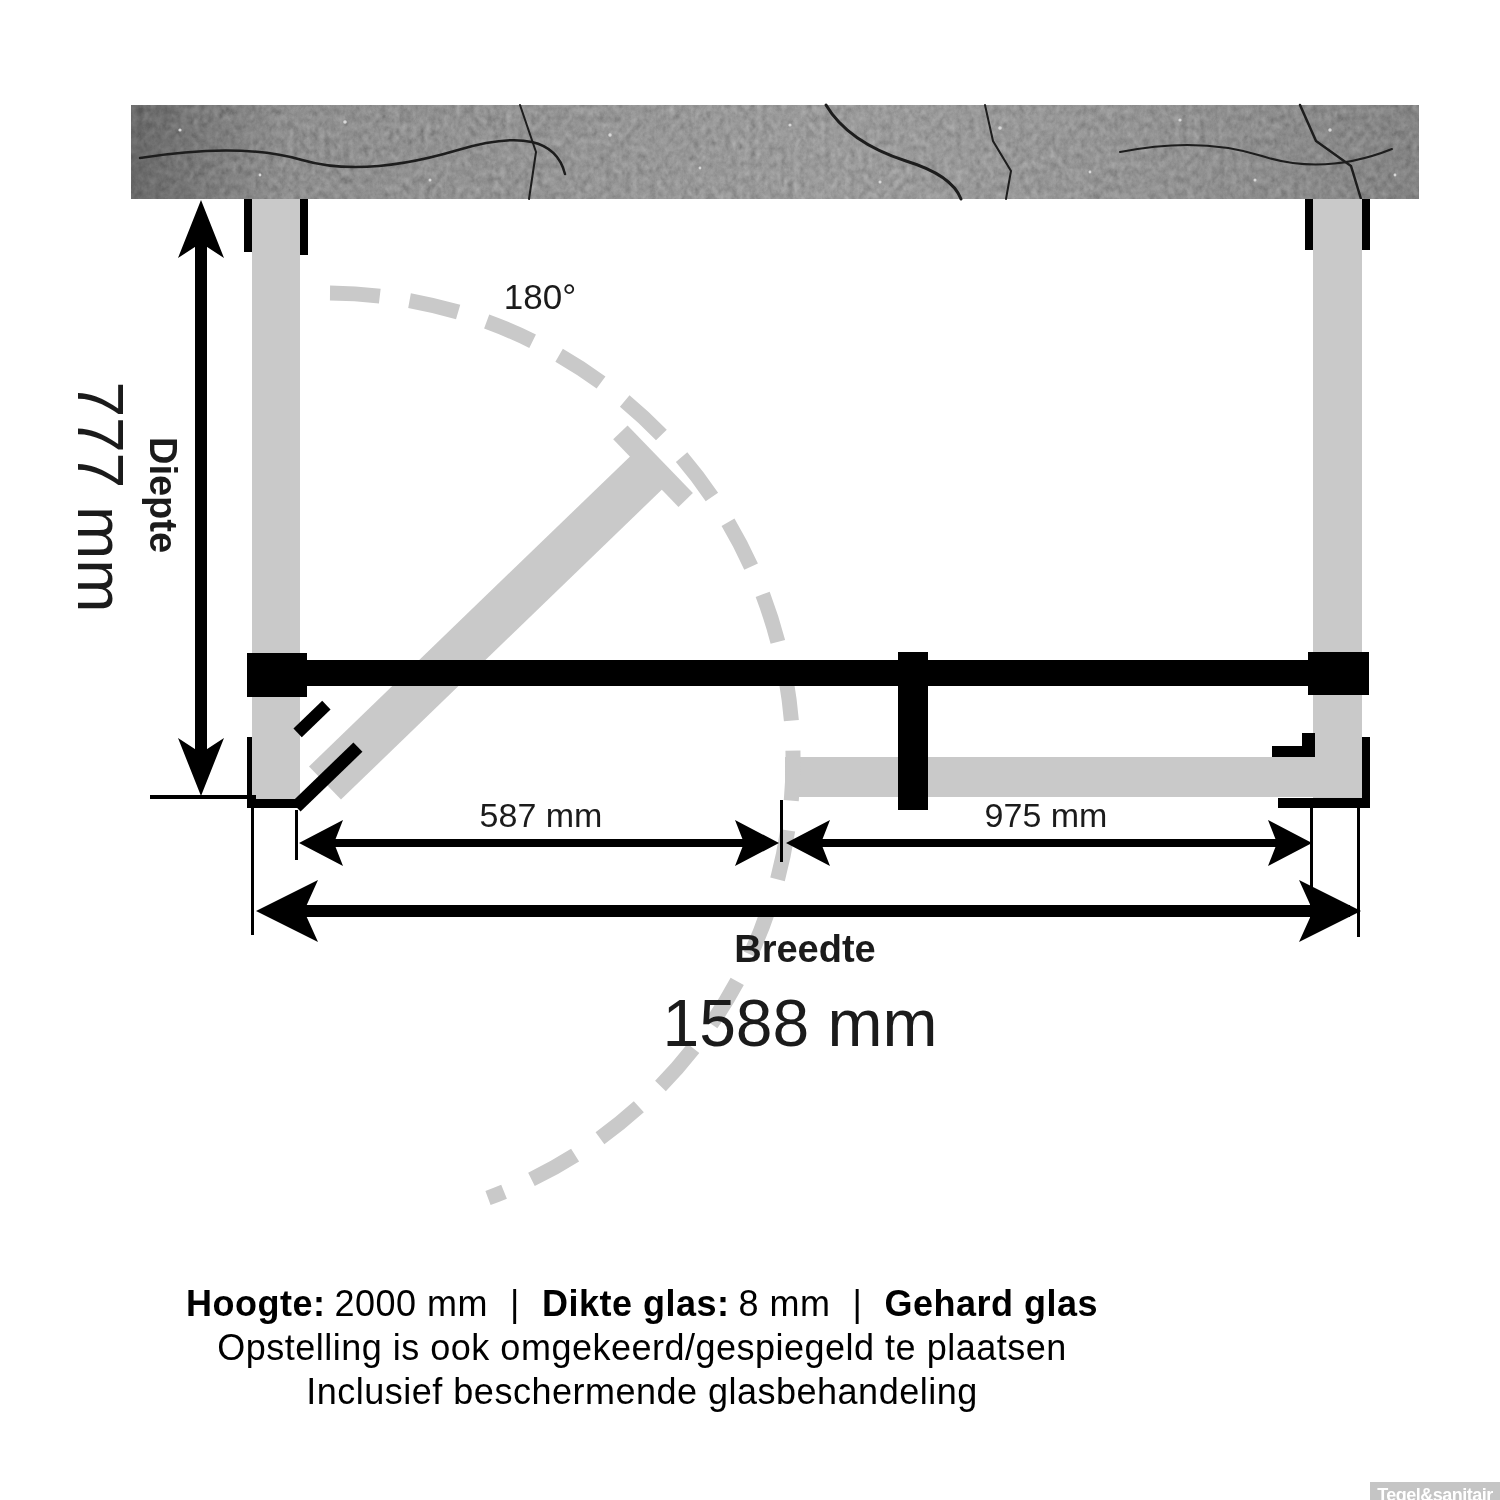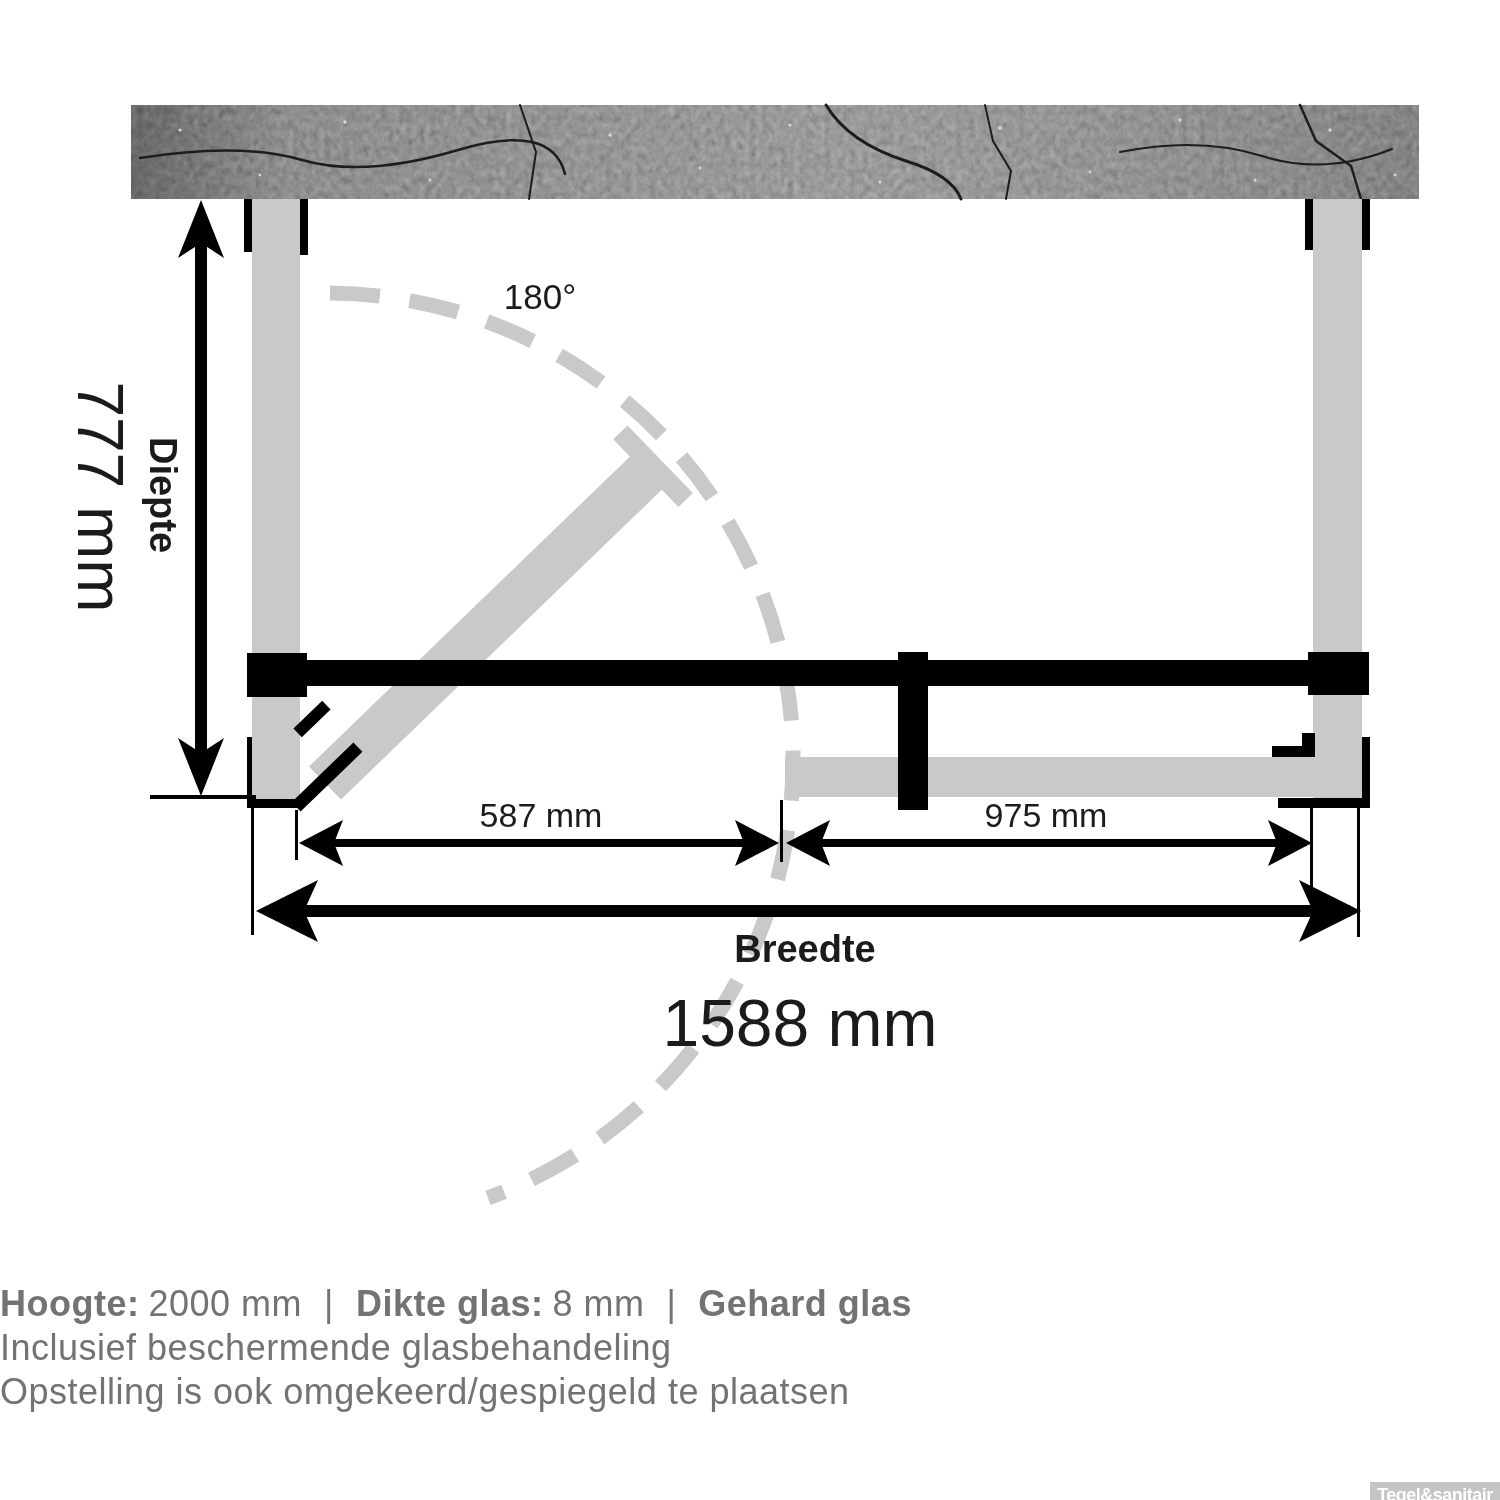--- a/index.html
+++ b/index.html
@@ -1,22 +1,22 @@
 <!DOCTYPE html>
 <html><head>
 <meta charset="utf-8">
 <style>
   html,body{margin:0;padding:0;background:#ffffff;}
   #stage{position:relative;width:1500px;height:1500px;background:#ffffff;overflow:hidden;
          font-family:"Liberation Sans", sans-serif;}
   svg text{font-family:"Liberation Sans", sans-serif;fill:#1b1b1b;}
   .t-bold{font-weight:bold;}
   
-  #caption{position:absolute;left:0;top:1282px;width:1284px;text-align:left;
-           font-size:36px;line-height:44px;color:#737373;letter-spacing:0.5px;}
+  #caption{position:absolute;left:0;top:1282px;width:1284px;text-align:center;
+           font-size:36px;line-height:44px;color:#000000;letter-spacing:0.5px;}
   #caption .b{font-weight:bold;}
   #caption .lbl{margin-right:9px;}
   #caption .sep{margin:0 22px;}
   
   #logo{position:absolute;left:1370px;top:1450px;width:105px;height:50px;margin-top:32px;}
   #logo .banner{position:absolute;left:0;top:0;width:130px;height:26px;background:#c5c5c5;
                 color:#ffffff;font-weight:bold;font-size:18px;line-height:26px;text-align:center;
                 letter-spacing:-0.5px;}
   #logo .sq{position:absolute;top:28px;width:20px;height:20px;background:#c5c5c5;}
   #logo .depot{position:absolute;top:26px;left:74px;width:56px;height:24px;color:#c5c5c5;
@@ -153,22 +153,22 @@
       <text x="805" y="962" text-anchor="middle" class="t-bold" font-size="38">Breedte</text>
       <text x="800" y="1046" text-anchor="middle" font-size="66">1588 mm</text>
     </g>
   </svg>
 
   
   <div id="caption">
     <div>
       <span class="b lbl">Hoogte:</span><span>2000 mm</span><span class="sep">|</span><span class="b lbl">Dikte glas:</span><span>8 mm</span><span class="sep">|</span><span class="b">Gehard glas</span>
     </div>
+    <div>Opstelling is ook omgekeerd/gespiegeld te plaatsen</div>
     <div>Inclusief beschermende glasbehandeling</div>
-    <div>Opstelling is ook omgekeerd/gespiegeld te plaatsen</div>
   </div>
 
   
   <div id="logo">
     <div class="banner">Tegel&amp;sanitair</div>
     <div class="sq" style="left:0;">
       <svg width="20" height="20" viewBox="0 0 20 20">
         <path d="M10,3 C12.5,7 15.5,10 15.5,13.2 A5.5,5.5 0 1 1 4.5,13.2 C4.5,10 7.5,7 10,3 Z" fill="#ffffff"></path>
       </svg>
     </div>

